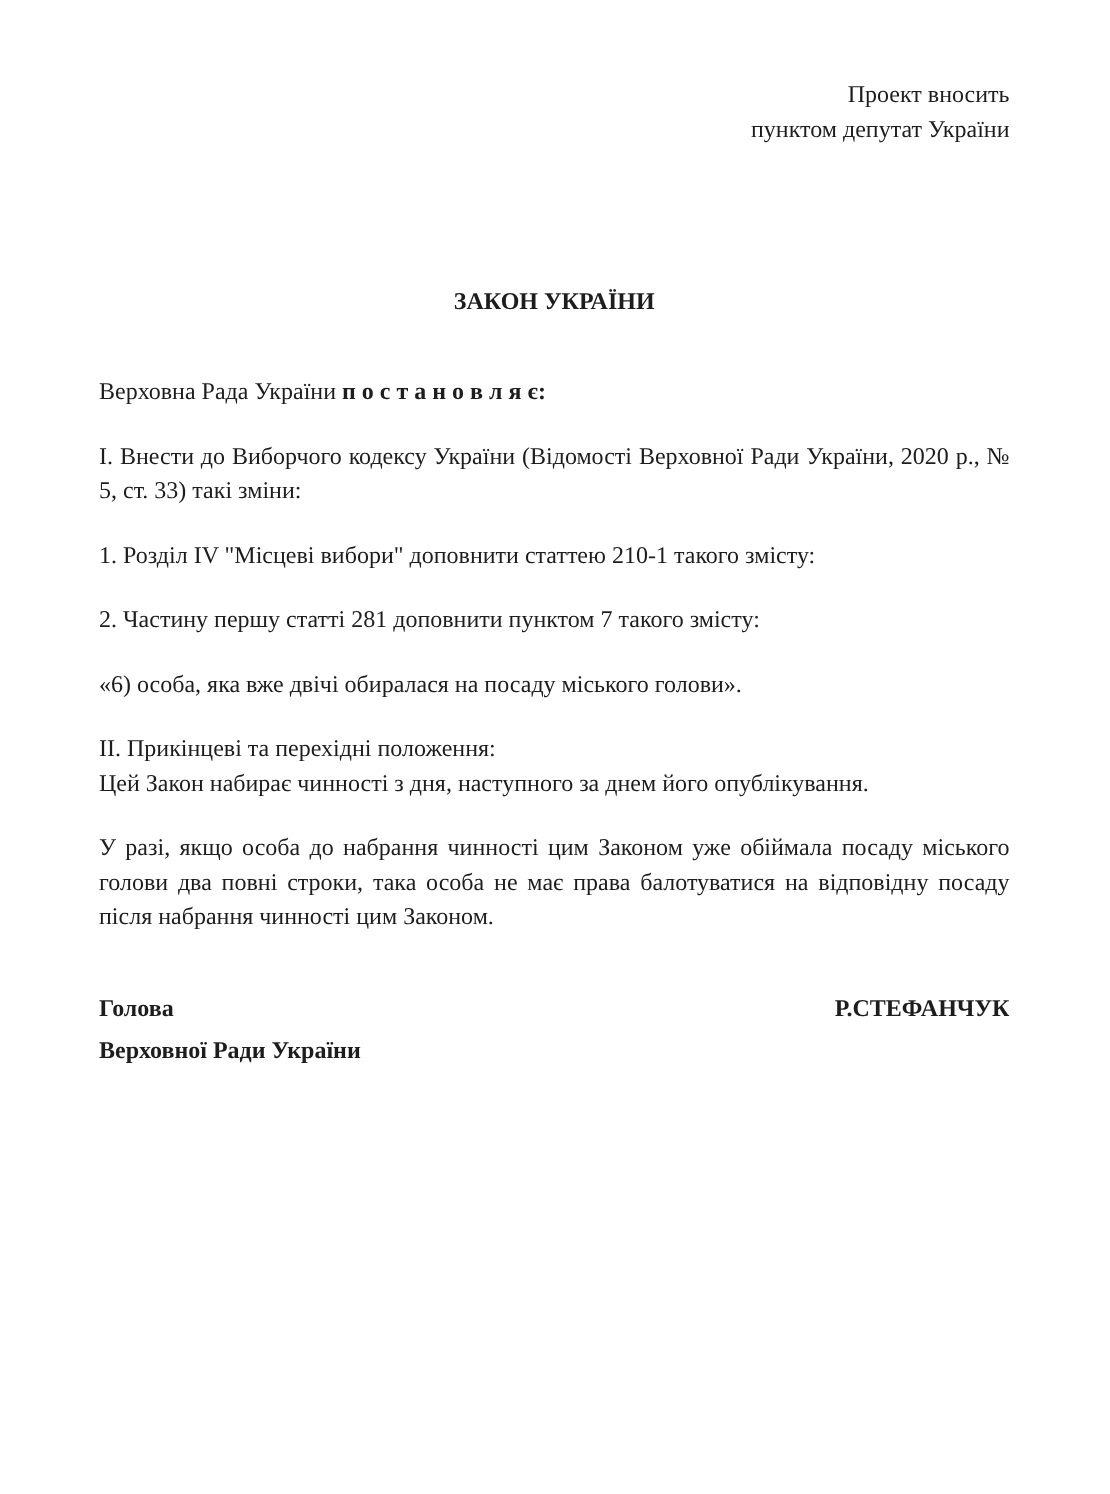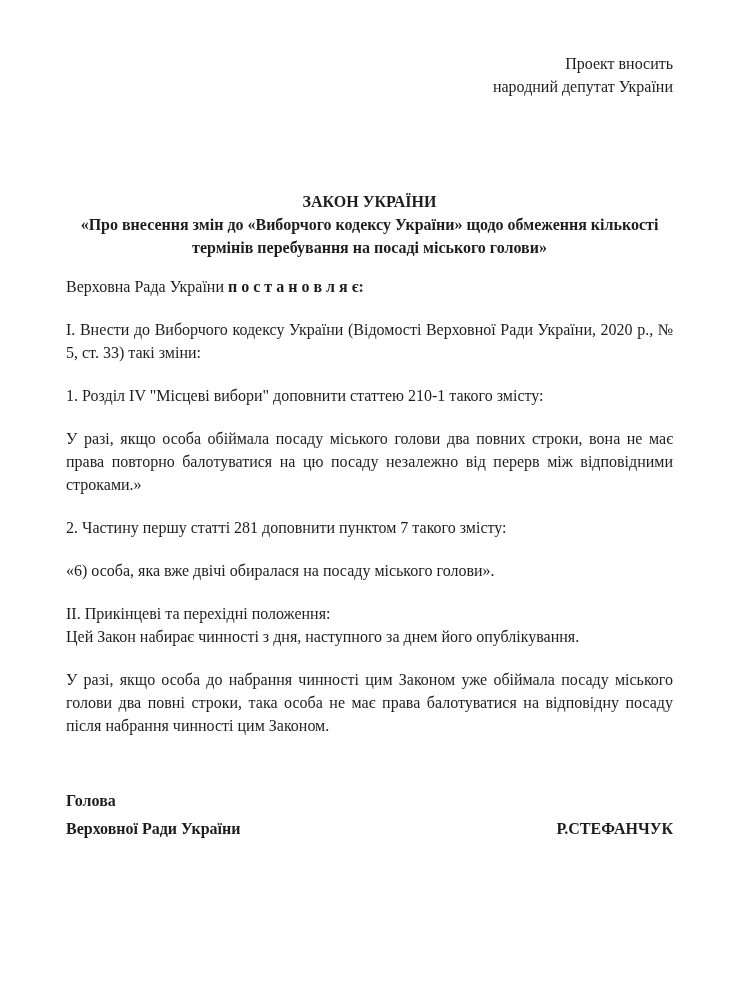--- a/index.html
+++ b/index.html
@@ -24,64 +24,61 @@
   .header-right {
     text-align: right;
     line-height: 23px;
   }
   .law-title {
     margin-top: 92px;
     text-align: center;
     font-weight: bold;
   }
   .preamble {
-    margin: 16px 0 0 0;
+    margin: 37px 0 0 0;
     text-align: left;
   }
   .preamble .decree {
     font-weight: bold;
   }
   p.para {
     margin: 20px 0 0 0;
     text-align: justify;
   }
   p.para.pre {
     white-space: pre-line;
   }
   .signature {
-    margin-top: 50px;
+    margin-top: 36px;
     display: flex;
     justify-content: space-between;
-    align-items: flex-end;
     font-weight: bold;
     line-height: 28px;
   }
   .sig-left { text-align: left; }
   .sig-right { text-align: right; }
 </style>
 </head>
 <body>
 
 <div class="page">
 
   <div class="header-right">
     <div>Проект вносить</div>
-    <div>народний депутат України</div>
+    <div>пунктом депутат України</div>
   </div>
 
   <div class="law-title">
     <div>ЗАКОН УКРАЇНИ</div>
-    <div>«Про внесення змін до «Виборчого кодексу України» щодо обмеження кількості термінів перебування на посаді міського голови»</div>
   </div>
 
   <p class="preamble"><span>Верховна Рада України </span><span class="decree">п о с т а н о в л я є:</span></p>
 
   <p class="para">І. Внести до Виборчого кодексу України (Відомості Верховної Ради України, 2020 р., № 5, ст. 33) такі зміни:</p>
   <p class="para">1. Розділ IV "Місцеві вибори" доповнити статтею 210-1 такого змісту:</p>
-  <p class="para">У разі, якщо особа обіймала посаду міського голови два повних строки, вона не має права повторно балотуватися на цю посаду незалежно від перерв між відповідними строками.»</p>
   <p class="para">2. Частину першу статті 281 доповнити пунктом 7 такого змісту:</p>
   <p class="para">«6) особа, яка вже двічі обиралася на посаду міського голови».</p>
   <p class="para pre">ІІ. Прикінцеві та перехідні положення:
 Цей Закон набирає чинності з дня, наступного за днем його опублікування.</p>
   <p class="para">У разі, якщо особа до набрання чинності цим Законом уже обіймала посаду міського голови два повні строки, така особа не має права балотуватися на відповідну посаду після набрання чинності цим Законом.</p>
 
   <div class="signature">
     <div class="sig-left">
       <div>Голова</div>
       <div>Верховної Ради України</div>

